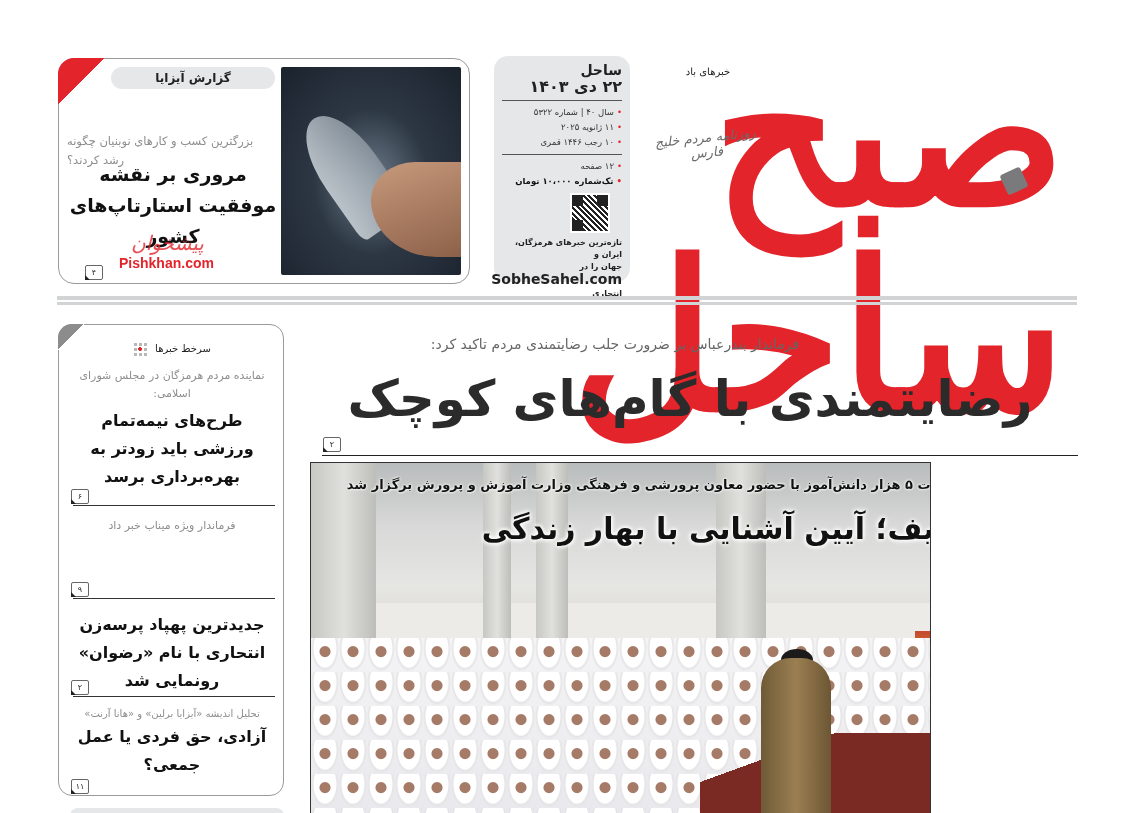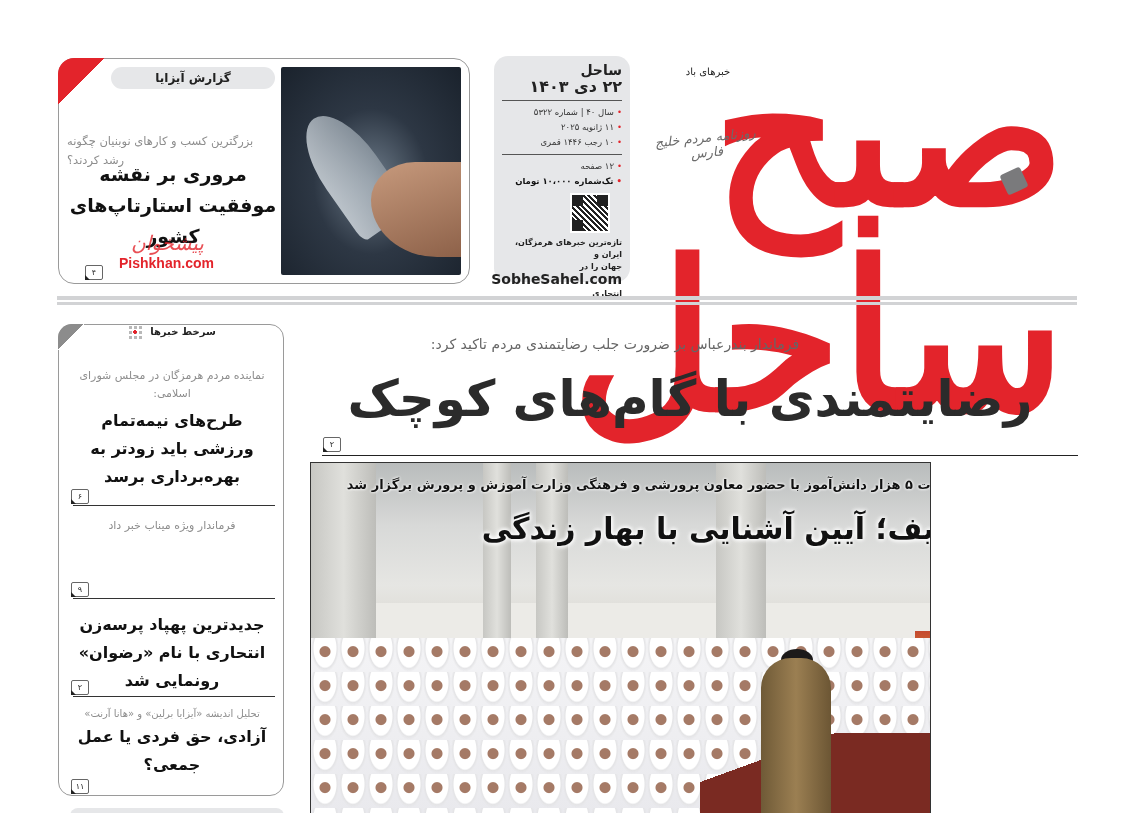--- a/index.html
+++ b/index.html
@@ -109,21 +109,21 @@
   
   .sep { left:57px; width:1020px; height:4px; background:#d2d3d5; }
 
   
   .sidebar {
     left:58px; top:324px; width:226px; height:472px; box-sizing:border-box;
     border:1px solid #9a9a9a; border-radius:14px; background:#fff;
   }
   .sidebar-corner { position:absolute; left:-1px; top:-1px; width:26px; height:26px;
     background:linear-gradient(315deg, #fff 0 50%, #8c8c8c 50% 100%); border-top-left-radius:14px; }
-  .sidebar-head { position:absolute; left:0; top:0; width:226px; text-align:center; font-size:10px; font-weight:bold; color:#222; }
+  .sidebar-head { position:absolute; left:0; top:17px; width:226px; text-align:center; font-size:10px; font-weight:normal; color:#222; }
   .grid-icon {
     display:inline-block; width:14px; height:14px; vertical-align:middle; margin-right:8px;
     background:
       radial-gradient(circle,#e3242b 1.6px,transparent 2px) 5px 5px/4px 4px no-repeat,
       radial-gradient(circle,#b8b8b8 1.6px,transparent 2px) 0 0/5px 5px;
   }
   .sb-item { position:absolute; left:10px; width:206px; text-align:center; }
   .sb-kicker { font-size:11px; color:#8d8d8d; line-height:18px; }
   .sb-title { font-size:16px; font-weight:bold; color:#111; line-height:28px; }
   .sb-rule { position:absolute; left:14px; width:202px; height:1px; background:#333; }

